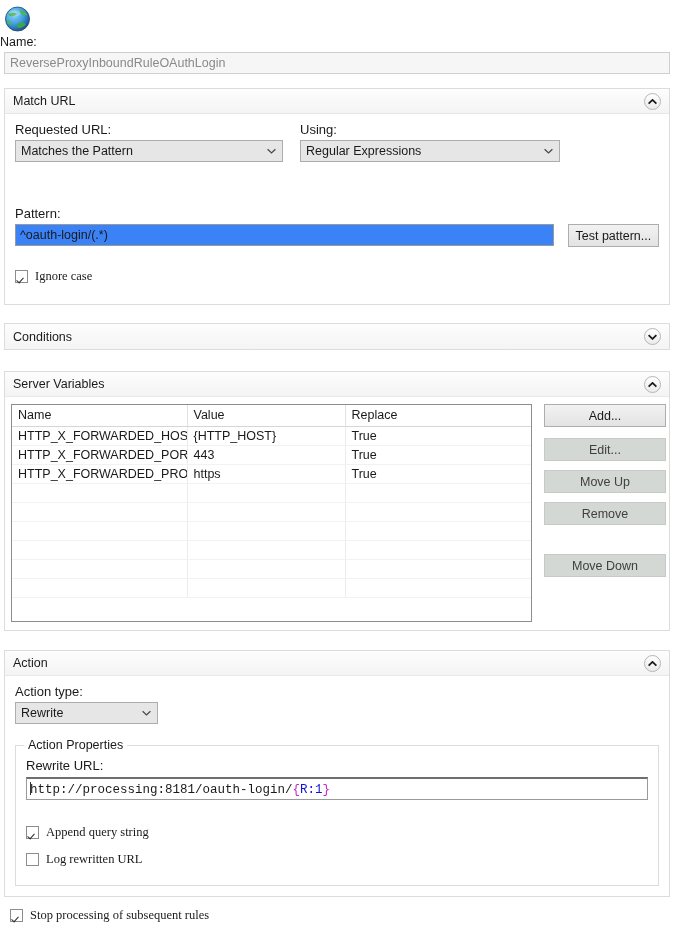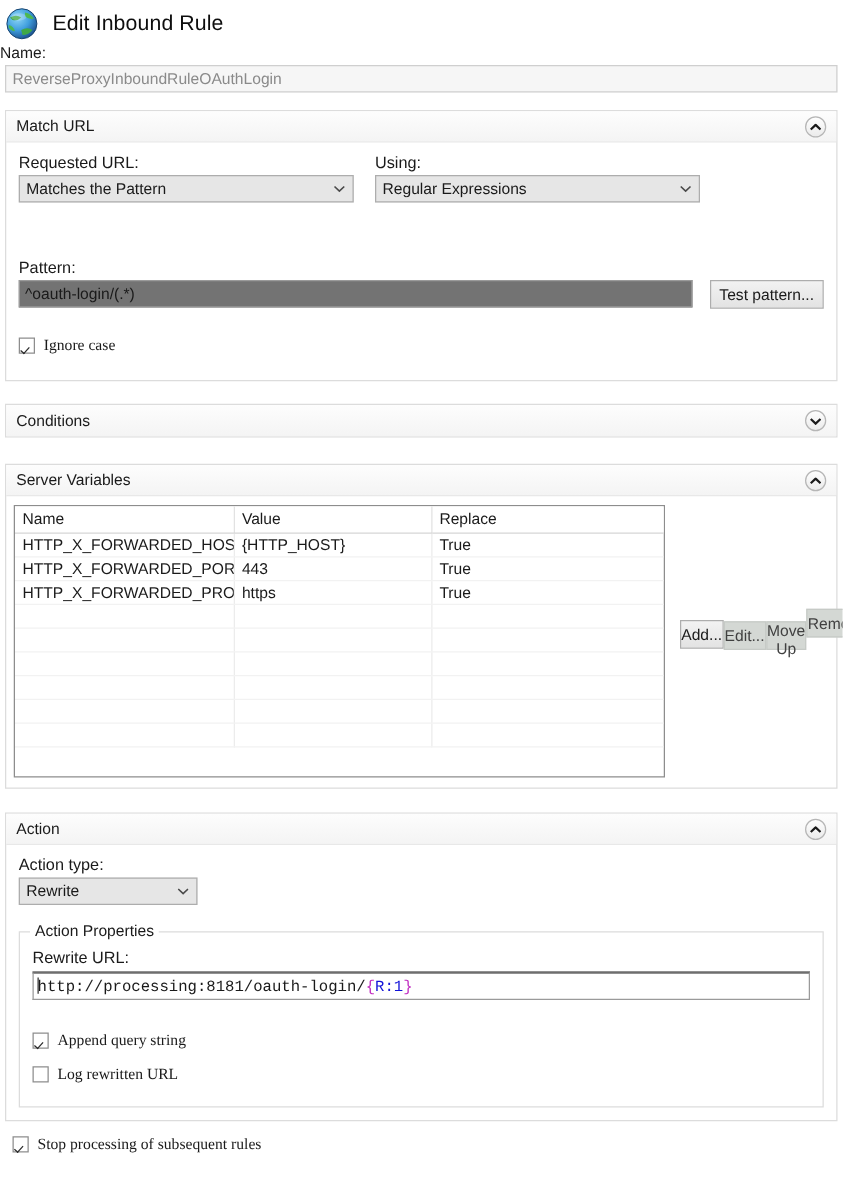--- a/index.html
+++ b/index.html
@@ -90,21 +90,21 @@
     padding: 0 4px 0 5px;
     font-size: 12.5px;
     cursor: default;
     position: relative;
   }
   .combo span.val { flex: 1; white-space: nowrap; overflow: hidden; }
   .combo .arrow { width: 14px; display: flex; justify-content: center; }
 
   .textbox {
     height: 22px;
-    background: #737373;
+    background: #3b82f6;
     border: 1px solid #9a9a9a;
     padding: 3px 4px 0 4px;
     font-size: 12.5px;
     white-space: nowrap;
     overflow: hidden;
   }
 
   .btn {
     background: linear-gradient(to bottom, #f2f2f2, #e3e3e3);
     border: 1px solid #adadad;
@@ -231,21 +231,20 @@
         </radialGradient>
       </defs>
       <circle cx="13.5" cy="14" r="12" fill="url(#gg)" stroke="#15426f" stroke-width="0.8"></circle>
       <path d="M4 9 Q9 6 13 9 Q10 12 6 11 Z" fill="#3fa845"></path>
       <path d="M13 19 Q18 16 22 19 Q19 23 14 23 Z" fill="#3fa845"></path>
       <path d="M16 5 Q21 6 23 10 Q19 11 16 8 Z" fill="#4cb851"></path>
       <path d="M3 15 Q7 16 8 20 Q5 20 3 17 Z" fill="#4cb851"></path>
       <ellipse cx="11" cy="8.5" rx="6" ry="3" fill="#ffffff" opacity="0.22"></ellipse>
     </svg>
   </span>
-  <div class="dlg-title">Edit Inbound Rule</div>
 </div>
 
 <div class="name-label">Name:</div>
 <div class="name-box">ReverseProxyInboundRuleOAuthLogin</div>
 
 <div class="sep-gap"></div>
 
 <div class="section">
   <div class="section-head">
     <span>Match URL</span>
@@ -378,21 +377,21 @@
               <td>&nbsp;</td>
             </tr>
             <tr>
               <td>&nbsp;</td>
               <td>&nbsp;</td>
               <td>&nbsp;</td>
             </tr>
           </tbody>
       </table>
     </div>
-    <div style="display:flex; flex-direction:row; width:122px;align-items:center;">
+    <div style="display:flex; flex-direction:column; width:122px;">
       <button class="btn" style="margin-bottom:11px;">Add...</button>
       <button class="btn flat disabled" style="margin-bottom:9px;">Edit...</button>
       <button class="btn flat disabled" style="margin-bottom:9px;">Move Up</button>
       <button class="btn flat disabled" style="margin-bottom:29px;">Remove</button>
       <button class="btn flat disabled">Move Down</button>
     </div>
   </div>
 </div>
 
 <div class="sep-gap" style="height:19px;"></div>

